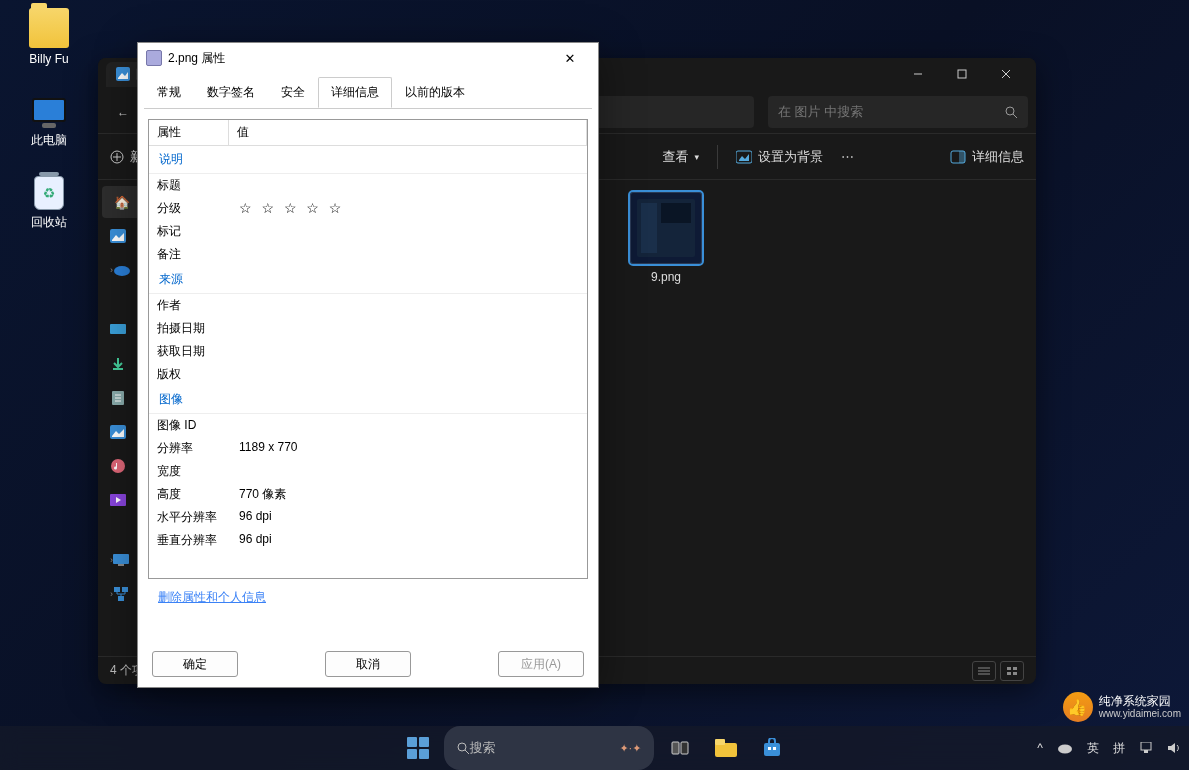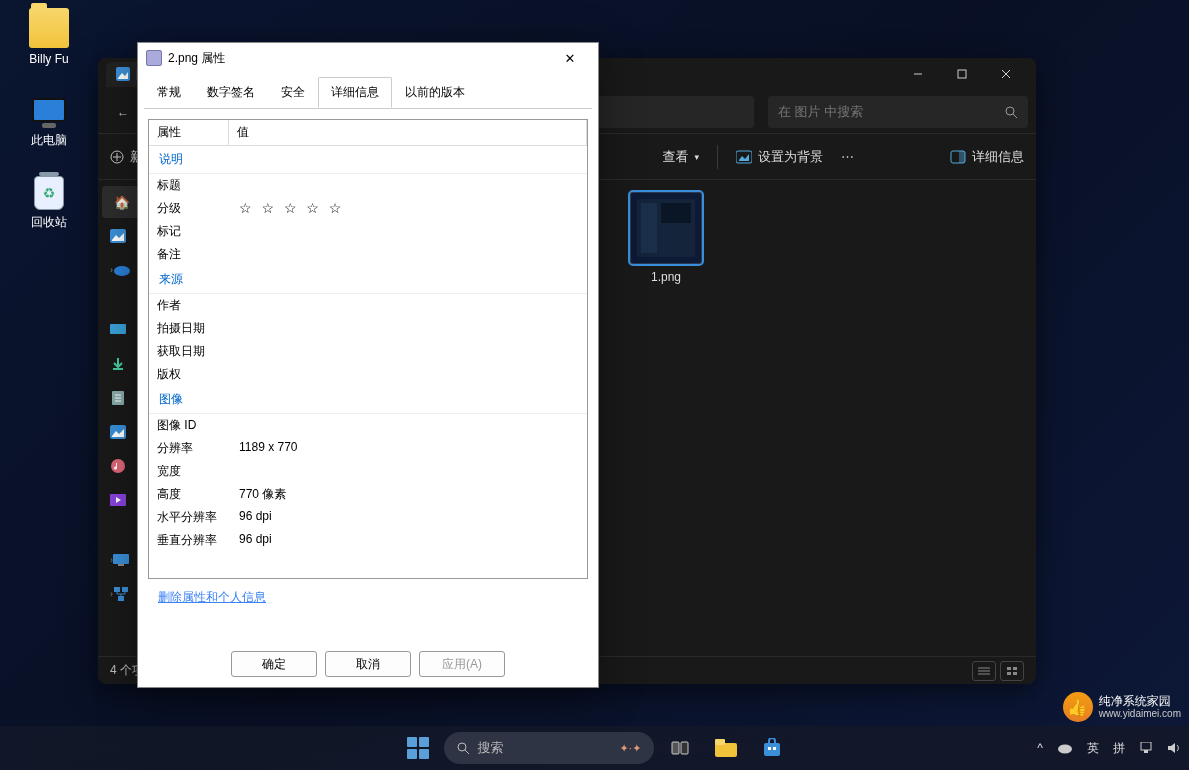--- a/index.html
+++ b/index.html
@@ -63,30 +63,30 @@
 .prop-body::-webkit-scrollbar{width:16px;}
 .prop-body::-webkit-scrollbar-track{background:#f0f0f0;}
 .prop-body::-webkit-scrollbar-thumb{background:#c0c0c0;border-radius:3px;border:2px solid #f0f0f0;}
 .section-label{padding:5px 10px;color:#06c;font-size:12px;border-bottom:1px solid #eee;}
 .prop-row{display:flex;padding:3px 8px;font-size:12px;}
 .prop-row .pname{width:82px;color:#000;}
 .prop-row .pval{flex:1;color:#000;}
 .stars{color:#bbb;font-size:14px;letter-spacing:3px;}
 .remove-link{padding:10px 14px;font-size:12px;}
 .remove-link a{color:#3b82f6;text-decoration:underline;cursor:pointer;}
-.props-buttons{display:flex;justify-content:center;gap:8px;padding:10px 14px;}
+.props-buttons{display:flex;justify-content:space-between;gap:8px;padding:10px 14px;}
 .props-buttons button{width:86px;height:26px;border:1px solid #999;background:#fdfdfd;border-radius:3px;font-size:12px;cursor:pointer;}
 .props-buttons button:disabled{color:#999;cursor:default;}
 
 .taskbar{position:absolute;bottom:0;left:0;right:0;height:44px;background:rgba(20,25,40,.82);backdrop-filter:blur(10px);display:flex;align-items:center;justify-content:center;}
 .task-center{display:flex;align-items:center;gap:6px;}
 .task-item{width:40px;height:40px;display:flex;align-items:center;justify-content:center;cursor:pointer;border-radius:4px;}
 .start-ico{width:22px;height:22px;display:grid;grid-template-columns:1fr 1fr;gap:2px;}
 .start-ico div{background:#5a9fd8;border-radius:1px;}
-.task-search{width:210px;height:32px;background:rgba(50,55,72,.9);border-radius:16px;display:flex;align-items:center;padding:0 12px;gap:8px;color:#bbb;font-size:13px;}
+.task-search{width:210px;height:44px;background:rgba(50,55,72,.9);border-radius:16px;display:flex;align-items:center;padding:0 12px;color:#bbb;font-size:13px;}
 .task-search .sparkle{margin-left:auto;font-size:11px;color:#d97;}
 .tray{position:absolute;right:8px;display:flex;align-items:center;gap:14px;color:#ddd;font-size:12px;}
 .tray span{cursor:pointer;}
 .watermark{position:absolute;right:8px;bottom:48px;display:flex;align-items:center;gap:6px;color:#fff;font-size:12px;}
 .watermark .wico{width:30px;height:30px;background:linear-gradient(#f39c12,#e67e22);border-radius:50%;display:flex;align-items:center;justify-content:center;font-size:16px;}
 .watermark .wtxt{display:flex;flex-direction:column;line-height:1.2;}
 svg{display:block;}
 </style>
 </head>
 <body>
@@ -266,21 +266,21 @@
             </svg>
           </span>
         </div>
     </div>
     <div class="content">
       <div style="width:450px"></div>
       <div class="file-item selected">
         <div class="thumb">
             <div class="thumb-inner"></div>
           </div>
-        <div class="fname">1.png</div>
+        <div class="fname">9.png</div>
       </div>
     </div>
   </div>
   <div class="exp-status">
     <span>4 个项目</span>
     <div class="view-btns">
       <div>
           <svg width="12" height="10">
             <line x1="0" y1="2" x2="12" y2="2" stroke="#888"></line>
             <line x1="0" y1="5" x2="12" y2="5" stroke="#888"></line>

